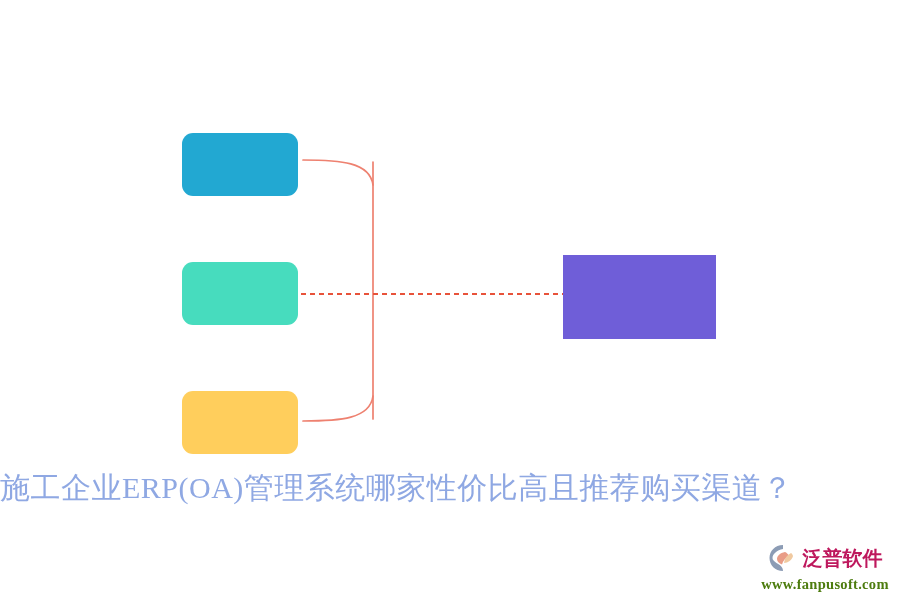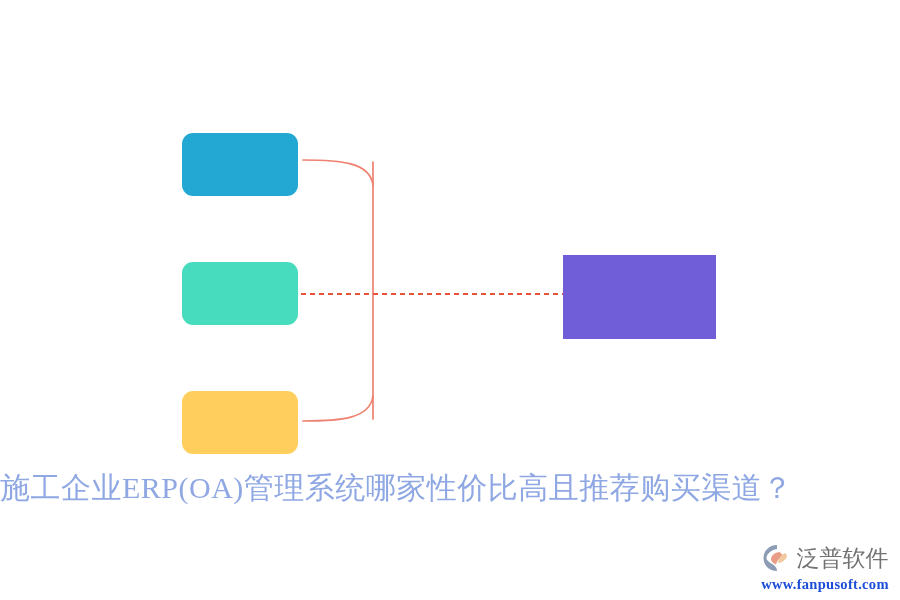--- a/index.html
+++ b/index.html
@@ -86,31 +86,31 @@
     gap: 5px;
     height: 34px;
   }
   #wm-mark {
     width: 30px;
     height: 30px;
     flex: 0 0 30px;
   }
   #wm-name {
     font-family: "Liberation Sans", sans-serif;
-    font-size: 23px;
-    font-weight: 400;
-    color: #737373;
+    font-size: 20px;
+    font-weight: 700;
+    color: #be185d;
     letter-spacing: 0px;
     line-height: 30px;
   }
   #wm-url {
     font-family: "Liberation Serif", serif;
     font-size: 14.5px;
     font-weight: 700;
-    color: #1d4ed8;
+    color: #4d7c0f;
     letter-spacing: 0.3px;
     margin-top: 1px;
   }
 </style>
 </head>
 <body>
 
 <div id="canvas">
 
   <svg id="connectors" viewBox="0 0 900 600" xmlns="http://www.w3.org/2000/svg">

